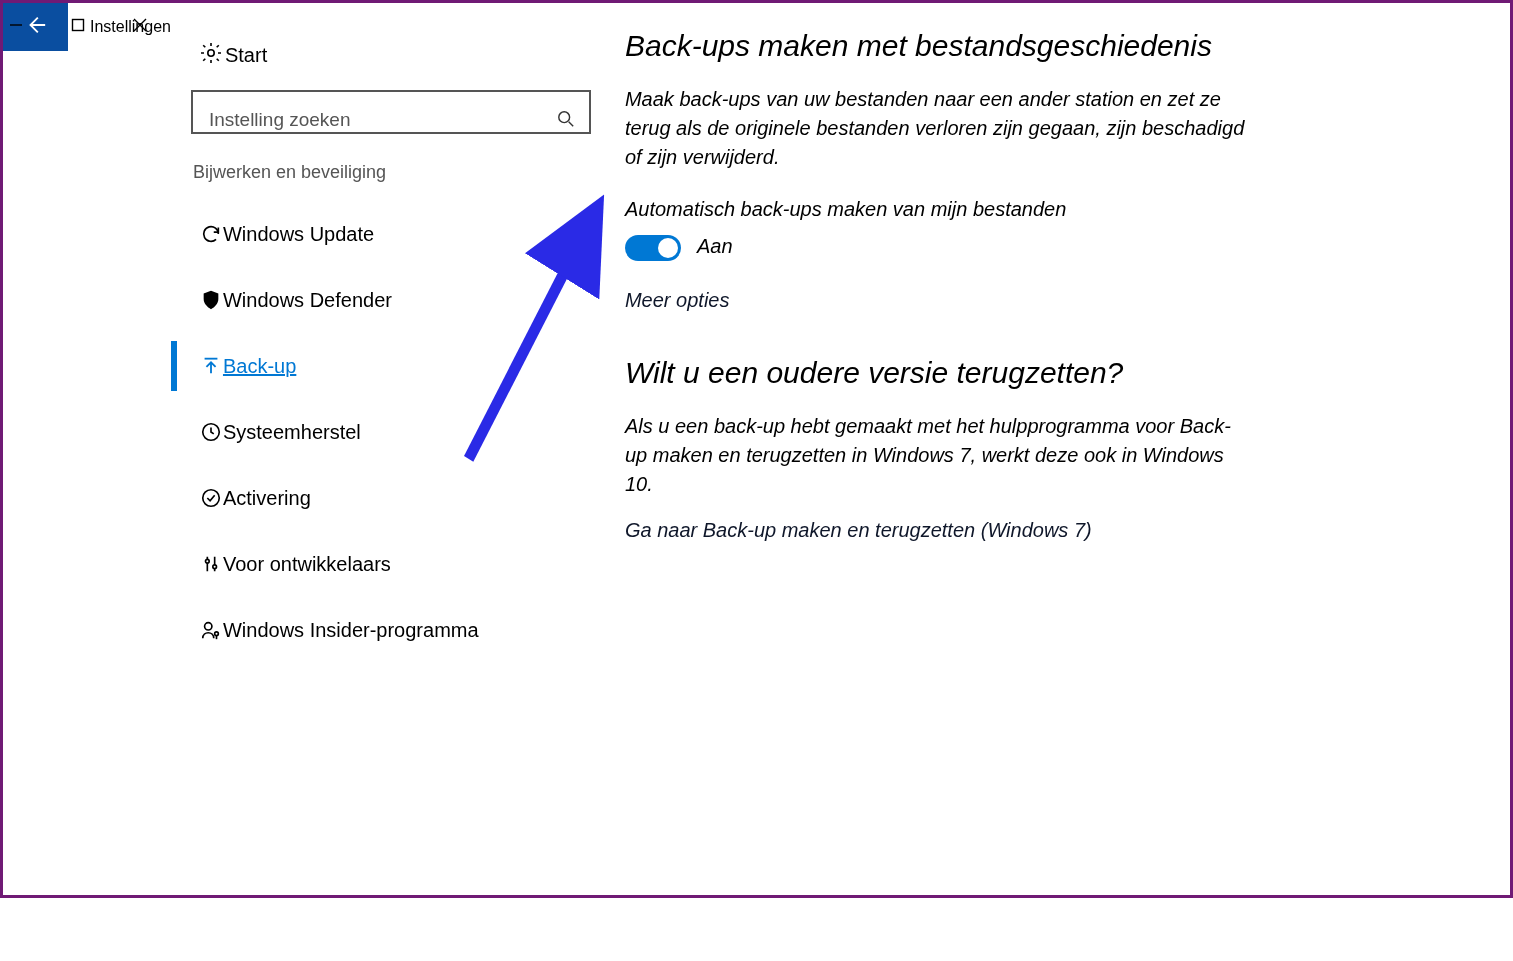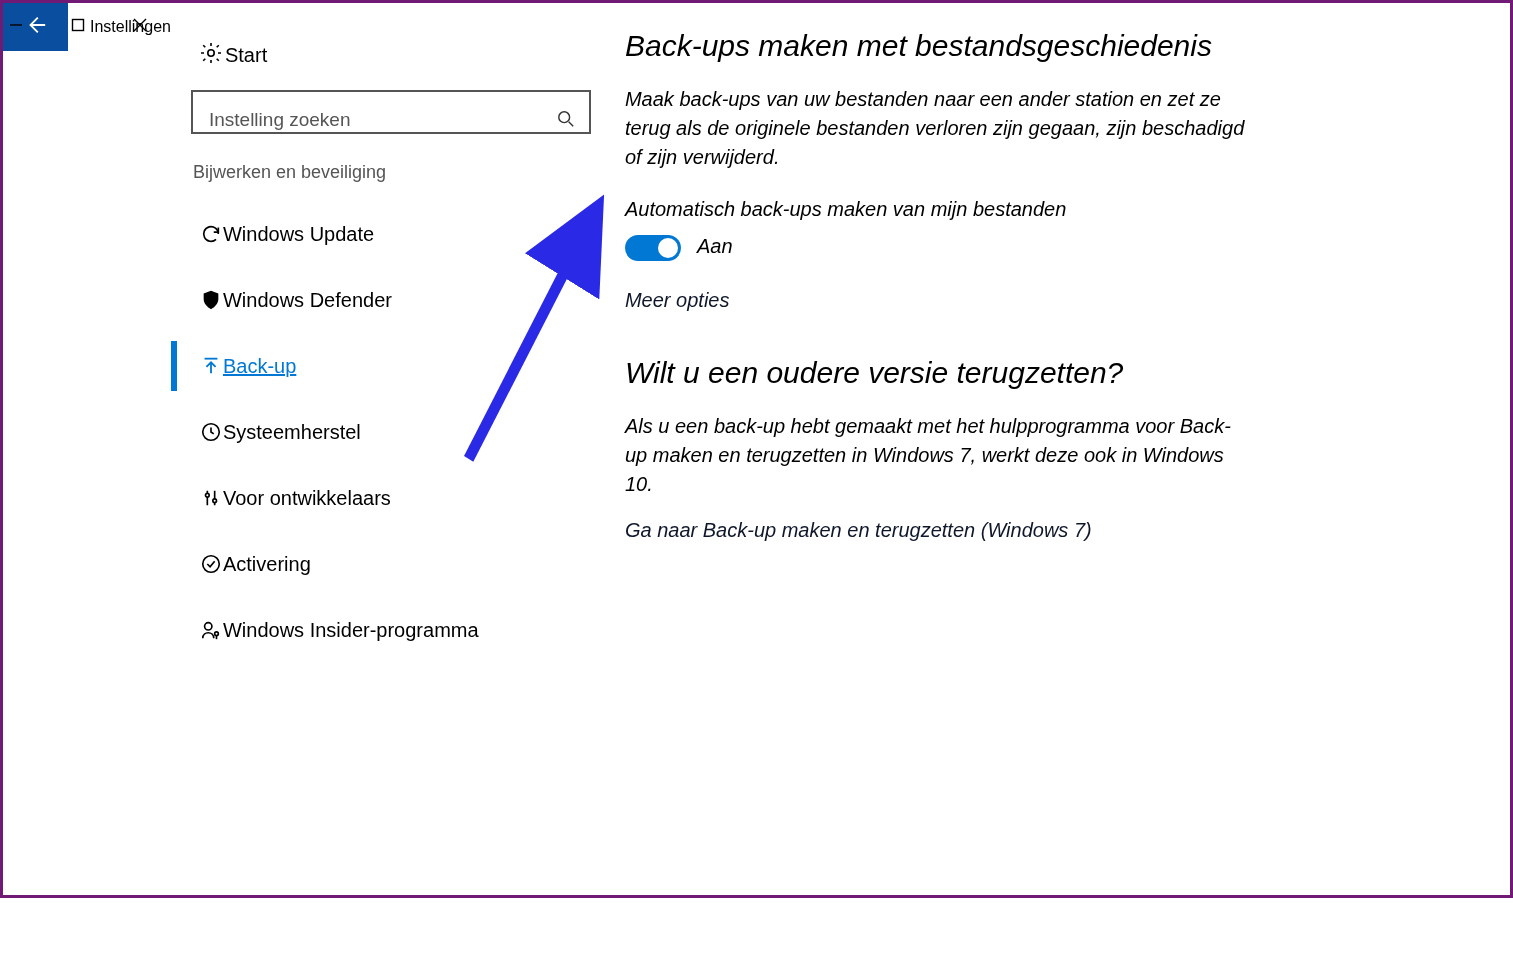--- a/index.html
+++ b/index.html
@@ -303,36 +303,36 @@
             <circle cx="12" cy="12" r="9"></circle>
               <path d="M12 7v5l3 2"></path>
           </svg>
         </span>
         <span>Systeemherstel</span>
       </div>
 
       <div class="nav-item">
         <span class="nav-icon">
           <svg viewBox="0 0 24 24" fill="none" stroke="#000" stroke-width="1.8">
+            <circle cx="12" cy="12" r="9"></circle>
+              <path d="M8 12l3 3 5-6"></path>
+          </svg>
+        </span>
+        <span>Activering</span>
+      </div>
+
+      <div class="nav-item">
+        <span class="nav-icon">
+          <svg viewBox="0 0 24 24" fill="none" stroke="#000" stroke-width="1.8">
             <path d="M8 4v16M16 4v16"></path>
               <circle cx="8" cy="9" r="2" fill="#fff"></circle>
               <circle cx="16" cy="15" r="2" fill="#fff"></circle>
           </svg>
         </span>
         <span>Voor ontwikkelaars</span>
-      </div>
-
-      <div class="nav-item">
-        <span class="nav-icon">
-          <svg viewBox="0 0 24 24" fill="none" stroke="#000" stroke-width="1.8">
-            <circle cx="12" cy="12" r="9"></circle>
-              <path d="M8 12l3 3 5-6"></path>
-          </svg>
-        </span>
-        <span>Activering</span>
       </div>
 
       <div class="nav-item">
         <span class="nav-icon">
           <svg viewBox="0 0 24 24" fill="none" stroke="#000" stroke-width="1.8">
             <circle cx="9" cy="8" r="4"></circle>
               <path d="M3 21c0-4 3-6 6-6s6 2 6 6"></path>
             <circle cx="18" cy="16" r="2"></circle>
               <path d="M18 18v4"></path>
           </svg>

